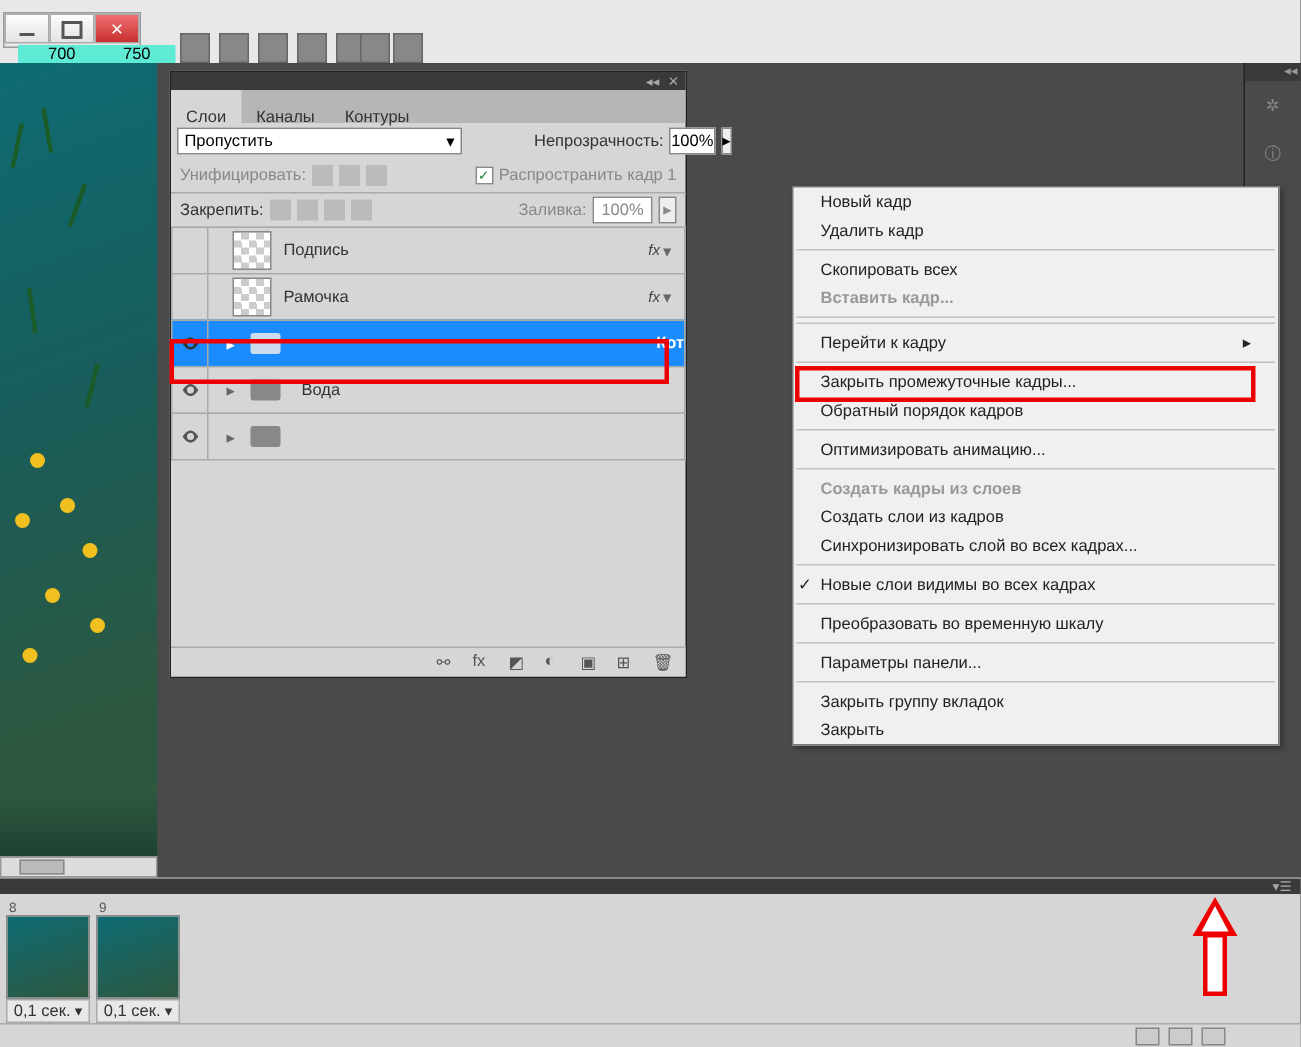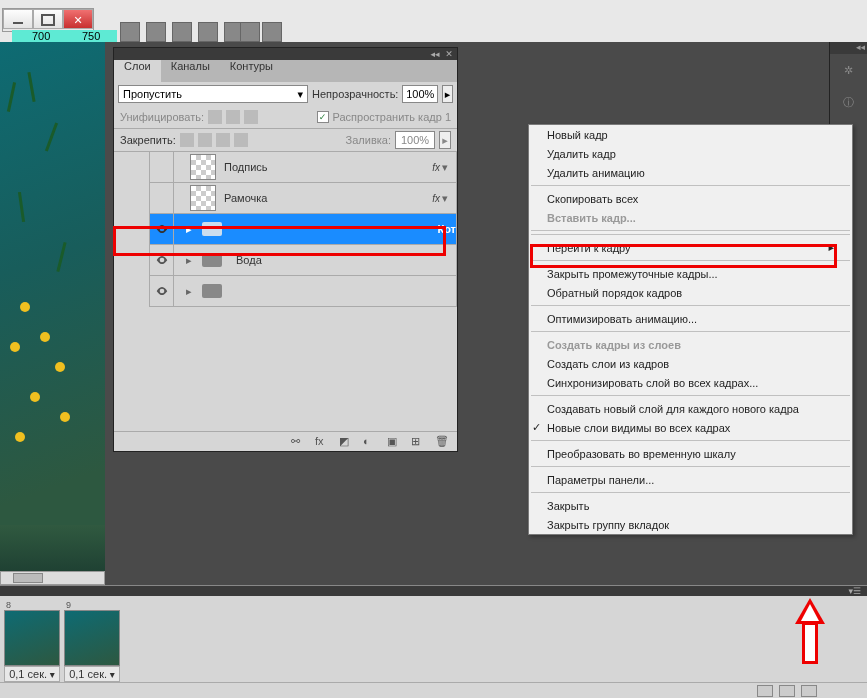--- a/index.html
+++ b/index.html
@@ -29,34 +29,34 @@
   .img-strip { position:absolute; top:42px; left:0; width:105px; height:543px; background:linear-gradient(160deg,#0e6b73,#185d5b 40%,#2d5840 80%); overflow:hidden;}
   .flower{position:absolute;width:10px;height:10px;background:#f0c020;border-radius:50%;}
   .leaf{position:absolute;width:3px;height:30px;background:#1a5b2a;}
   .img-strip::after{content:"";position:absolute;bottom:0;left:0;width:100%;height:60px;background:linear-gradient(#385d3f44,#1a3a2f);}
 
   
   .layers-panel { position:absolute; top:47px; left:113px; width:345px; height:405px; background:#d6d6d6; border:1px solid #222; }
   .lp-title { height:12px; background:#3a3a3a; display:flex; justify-content:flex-end; align-items:center; gap:2px; padding-right:2px;}
   .lp-title .tc{width:12px;height:10px;color:#aaa;font-size:9px;text-align:center;}
   .lp-tabs { display:flex; background:#b6b6b6; height:22px; }
-  .lp-tab { padding:0 10px; color:#333; }
+  .lp-tab { padding:12px 10px; color:#333; }
   .lp-tab.active { background:#d6d6d6; }
   .lp-row1 { display:flex; align-items:center; height:24px; padding:0 4px; gap:4px;}
   .lp-select { flex:0 0 190px; height:18px; background:#fff; border:1px solid #888; padding-left:4px; display:flex; align-items:center; justify-content:space-between;}
   .lp-select::after{content:"▾"; padding-right:4px;}
-  .lp-lab{color:#333;}
+  .lp-lab{color:#333;margin-left:44px;}
   .lp-num{width:40px;height:18px;background:#fff;border:1px solid #888;text-align:center;line-height:16px;}
   .lp-tri{width:12px;height:18px;border:1px solid #888;background:#eee;text-align:center;line-height:16px;}
   .lp-row2,.lp-row3{display:flex;align-items:center;height:22px;padding:0 6px;gap:4px;color:#888;}
   .lp-row2 .ic,.lp-row3 .ic{width:14px;height:14px;background:#bbb;}
   .checkbox{width:12px;height:12px;background:#fff;border:1px solid #888;display:inline-flex;align-items:center;justify-content:center;color:#2a7d3a;font-size:9px;}
   .lp-divider{height:1px;background:#aaa;}
 
-  .layers-list { border-top:1px solid #aaa;padding-left:35px; }
+  .layers-list { border-top:1px solid #aaa; }
   .layer { display:flex; align-items:center; height:32px; border:1px solid #aaa; margin:-1px 0 0 0; background:#d6d6d6;}
   .layer .eye{width:24px;height:100%;border-right:1px solid #aaa;display:flex;align-items:center;justify-content:center;}
   .layer .eye svg{width:14px;height:14px;}
   .layer .lock{width:12px;}
   .layer .thumb{width:26px;height:26px;margin:0 4px;border:1px solid #888;}
   .thumb.checker{background:repeating-conic-gradient(#ccc 0 25%,#fff 0 50%) 0 0/10px 10px;}
   .thumb.folder{background:none;border:none;}
   .folder-ico{width:20px;height:14px;background:#888;border-radius:2px;margin-top:6px;}
   .layer .tri{width:12px;color:#666;}
   .layer .name{flex:1;color:#333;padding-left:4px;}
@@ -260,52 +260,50 @@
 
 <div class="right-strip">
   <div class="rb">◂◂</div>
   <div class="ri">✲</div>
   <div class="ri">ⓘ</div>
 </div>
 
 <div class="ctx">
   <div class="mi">Новый кадр</div>
   <div class="mi">Удалить кадр</div>
-  <div class="mi">Удалить анимацию</div>
   <div class="sep"></div>
   <div class="mi">Скопировать всех</div>
   <div class="mi dis">Вставить кадр...</div>
   <div class="sep"></div>
   <div class="sep"></div>
   <div class="mi">
       <span>Перейти к кадру</span>
       <span class="arr">▸</span>
     </div>
   <div class="sep"></div>
   <div class="mi">Закрыть промежуточные кадры...</div>
   <div class="mi">Обратный порядок кадров</div>
   <div class="sep"></div>
   <div class="mi">Оптимизировать анимацию...</div>
   <div class="sep"></div>
   <div class="mi dis">Создать кадры из слоев</div>
   <div class="mi">Создать слои из кадров</div>
   <div class="mi">Синхронизировать слой во всех кадрах...</div>
   <div class="sep"></div>
-  <div class="mi">Создавать новый слой для каждого нового кадра</div>
   <div class="mi" style="position:relative">
       <span class="check">✓</span>
       <span>Новые слои видимы во всех кадрах</span>
     </div>
   <div class="sep"></div>
   <div class="mi">Преобразовать во временную шкалу</div>
   <div class="sep"></div>
   <div class="mi">Параметры панели...</div>
   <div class="sep"></div>
+  <div class="mi">Закрыть группу вкладок</div>
   <div class="mi">Закрыть</div>
-  <div class="mi">Закрыть группу вкладок</div>
 </div>
 
 <div class="red-box" style="top:244px;left:530px;width:307px;height:24px"></div>
 
 <div class="timeline">
   <div class="timeline-top">▾☰</div>
   <div class="frames">
     <div class="frame">
       <div class="fn">8</div>
       <div class="ft"></div>

